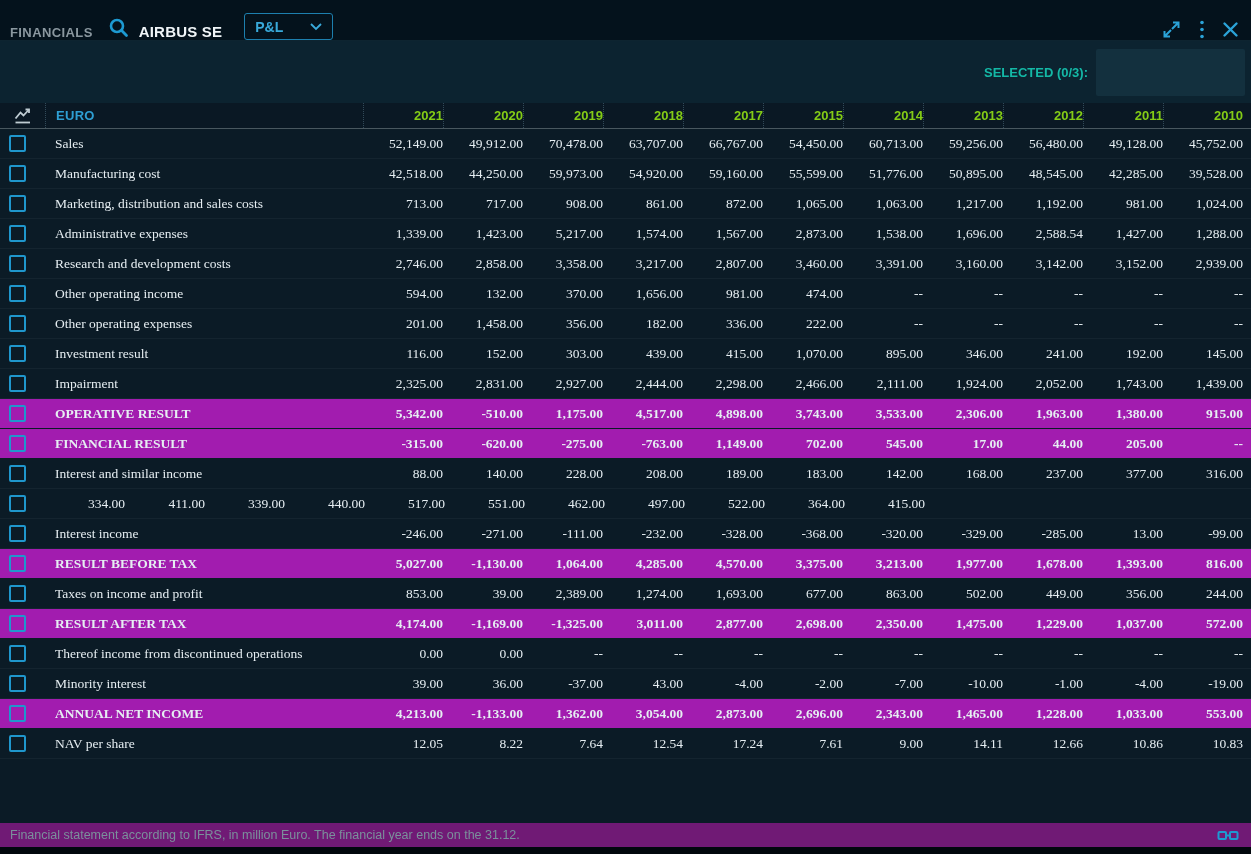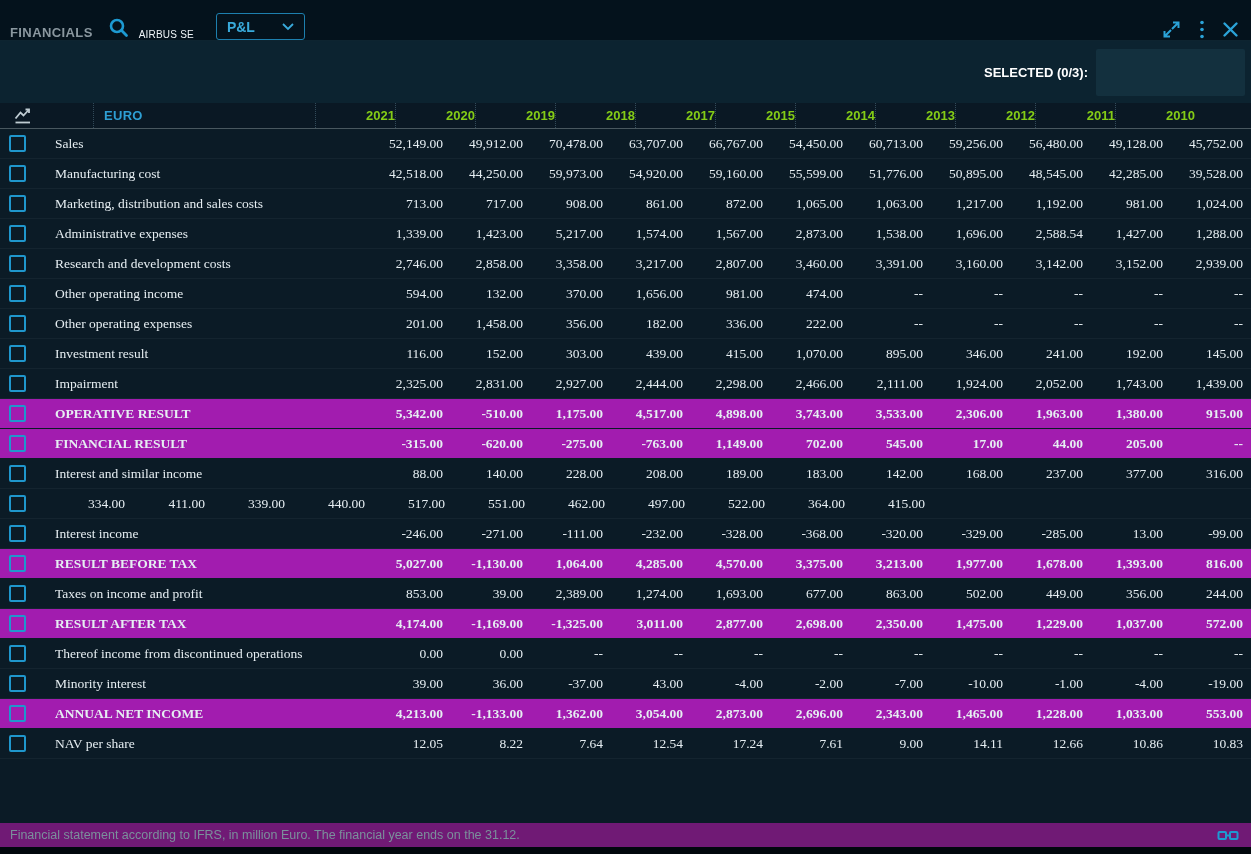--- a/index.html
+++ b/index.html
@@ -17,51 +17,51 @@
   
   .topbar {
     height:41px; flex:0 0 41px;
     background:#04121c;
     border-bottom:1px solid #0e2430;
     display:flex; align-items:flex-end;
     padding:0 12px 0 10px;
   }
   .app-label { color:#8a979f; font-size:13px; font-weight:bold; letter-spacing:.4px; }
   .search-btn { margin-left:14px; margin-right:8px; display:flex; align-items:center; cursor:pointer; }
-  .instrument { color:#f0f5f8; font-size:10px; font-weight:normal; letter-spacing:.2px; }
+  .instrument { color:#f0f5f8; font-size:15px; font-weight:bold; letter-spacing:.2px; }
   .view-dropdown {
     margin-left:22px;
     border:1px solid #1d7fae; border-radius:3px;
     color:#39aadb; font-size:14px; font-weight:bold;
     height:27px; padding:0 10px;
     display:flex; align-items:center; gap:27px;
     background:transparent; cursor:pointer;
   }
   .topbar-spacer { flex:1; }
   .topbar-icons { display:flex; align-items:center; gap:17px; }
   .tb-icon { display:flex; align-items:center; justify-content:center; cursor:pointer; }
 
   
   .subheader {
     height:62px; flex:0 0 62px;
     background:#0c2330;
     display:flex; align-items:center; justify-content:flex-end;
   }
-  .selected-label { color:#ffffff; font-size:13px; font-weight:bold; margin-right:8px; }
+  .selected-label { color:#14b8a6; font-size:13px; font-weight:bold; margin-right:8px; }
   .selected-box {
     width:149px; height:47px; margin-right:6px;
     background:#13303e; border-radius:2px;
   }
 
   
   .thead {
     height:26px; flex:0 0 26px;
     background:#0a1824;
     border-bottom:1px solid #49575f;
-    display:flex; align-items:center;gap:48px;
+    display:flex; align-items:center;
   }
   .thead .cell-icon {
     width:45px; flex:0 0 45px; display:flex; align-items:center; justify-content:center;
   }
   .thead .cell-label-h {
     flex:1 1 auto; padding-left:10px;
     color:#2e9fd4; font-size:13px; font-weight:bold; letter-spacing:.3px;
     border-left:1px dotted rgba(110,150,170,.4);
     height:100%; display:flex; align-items:center;
   }

